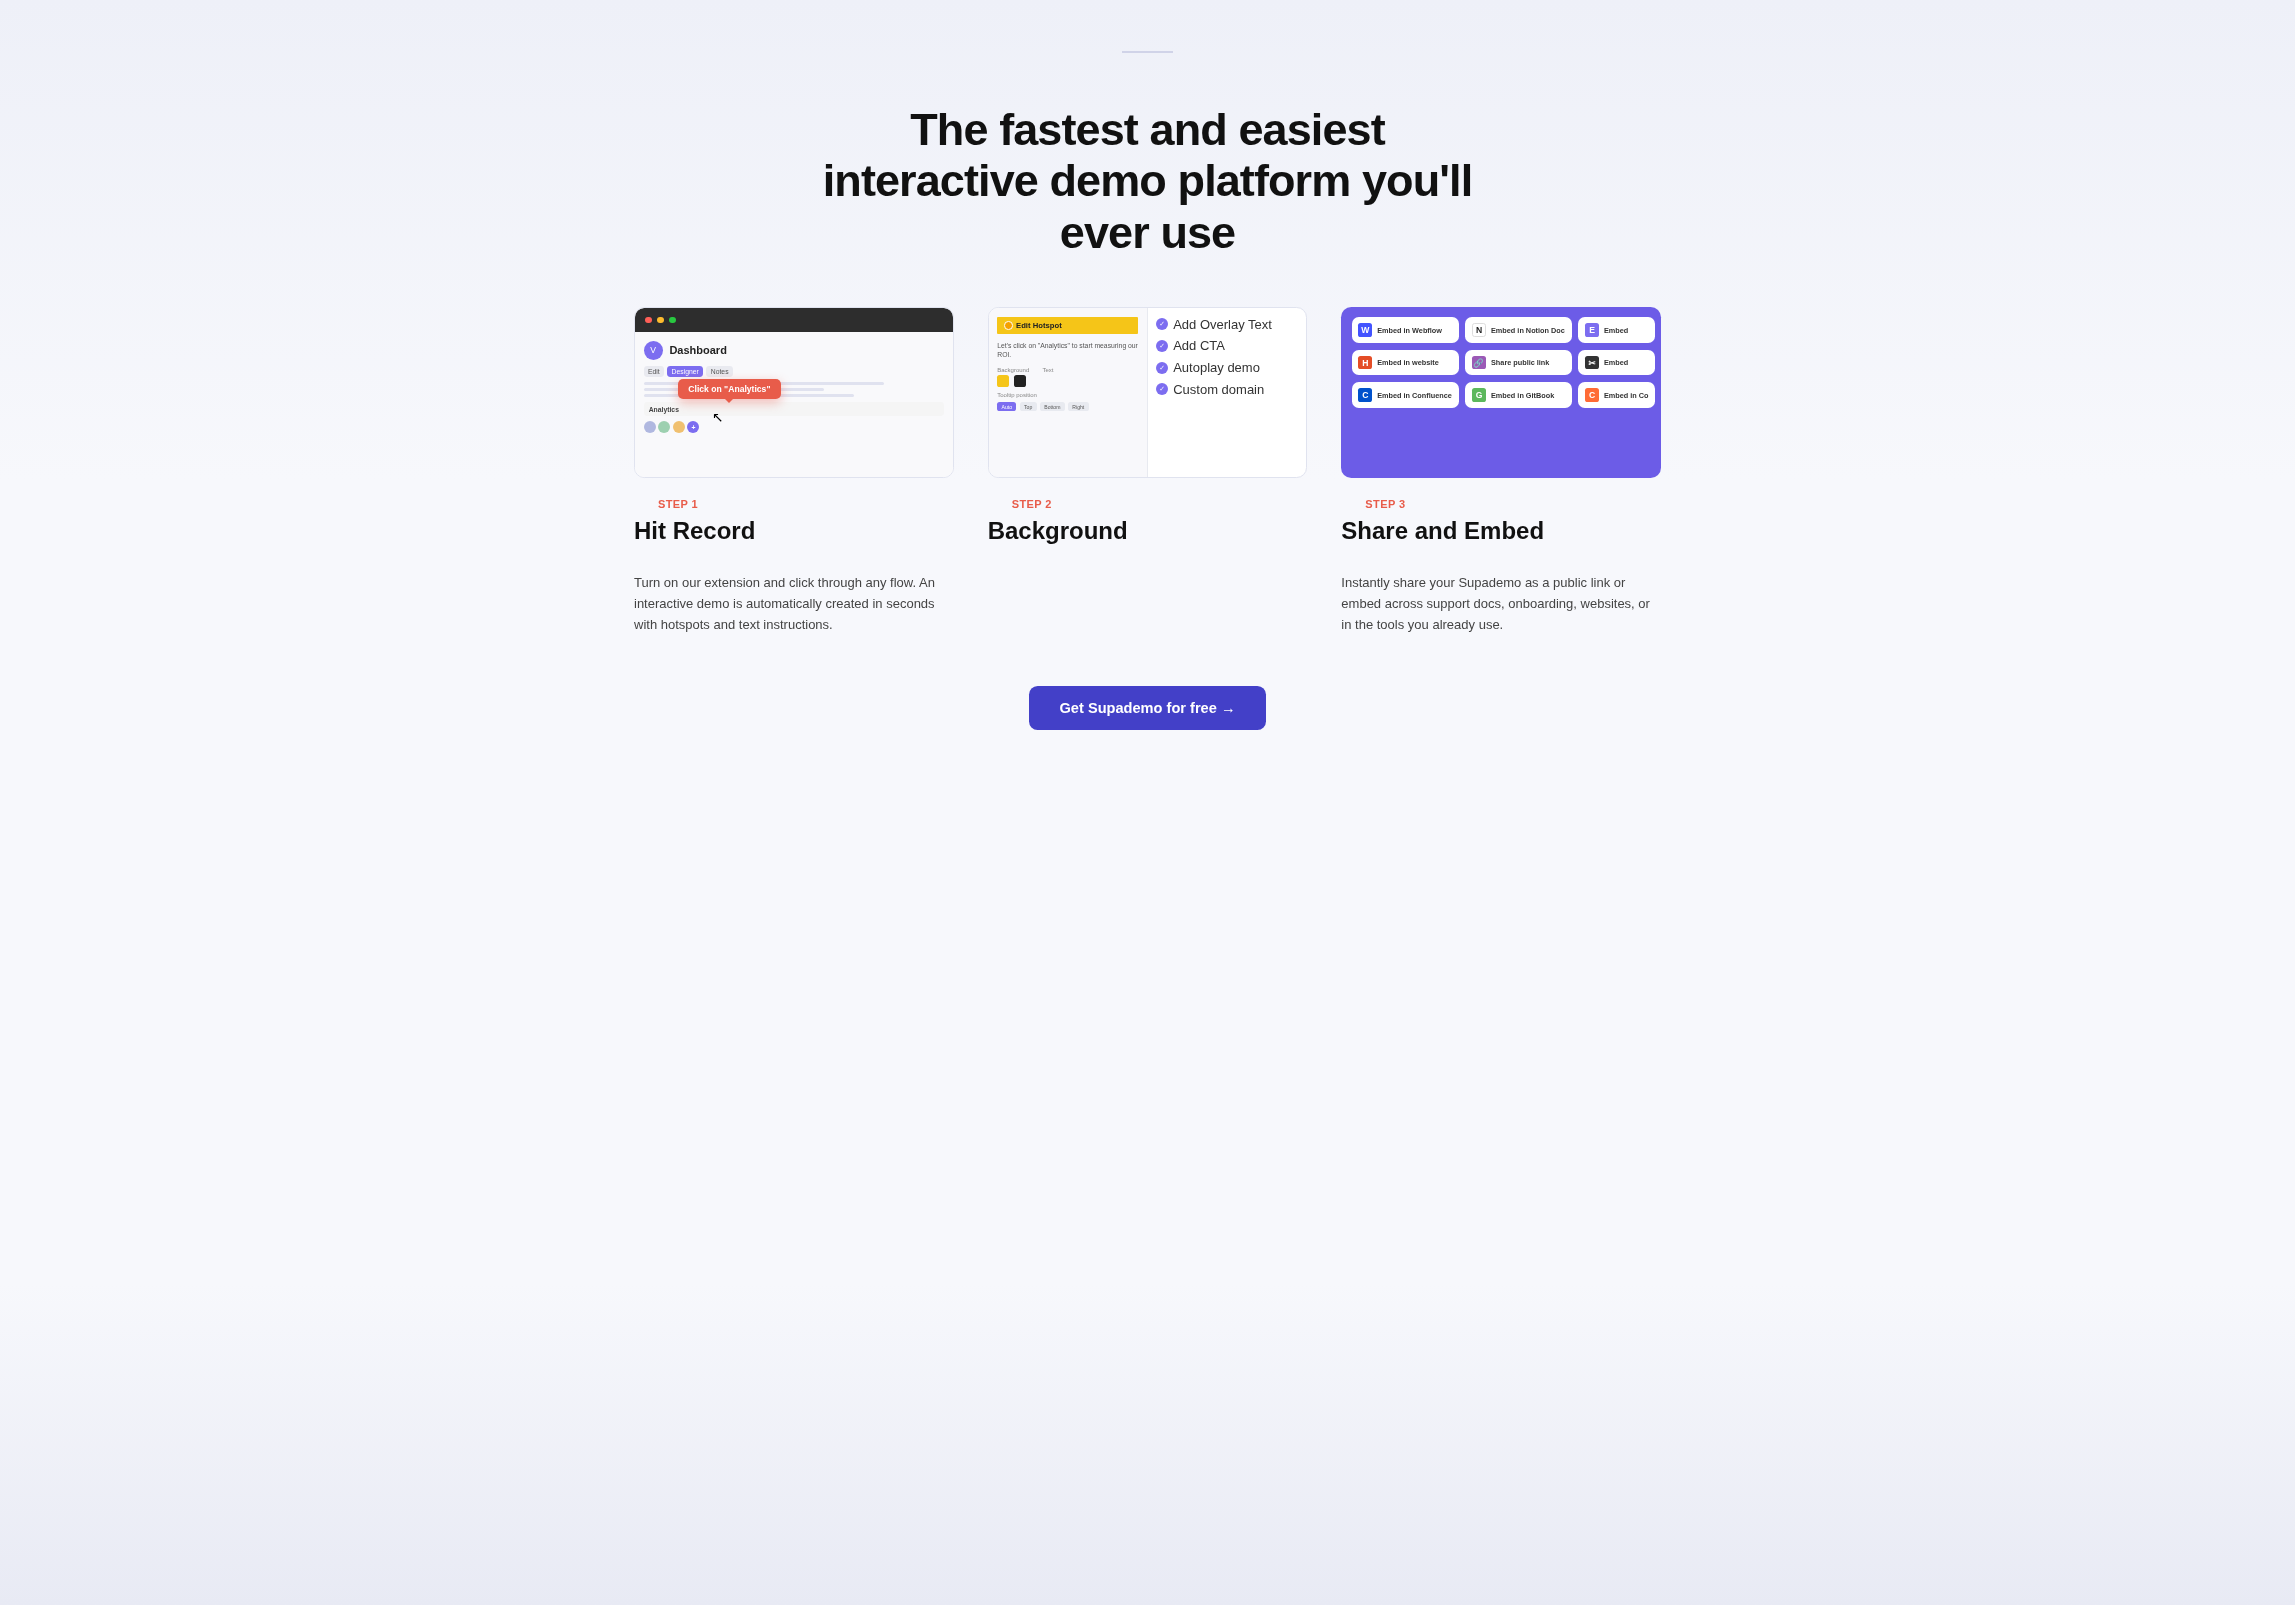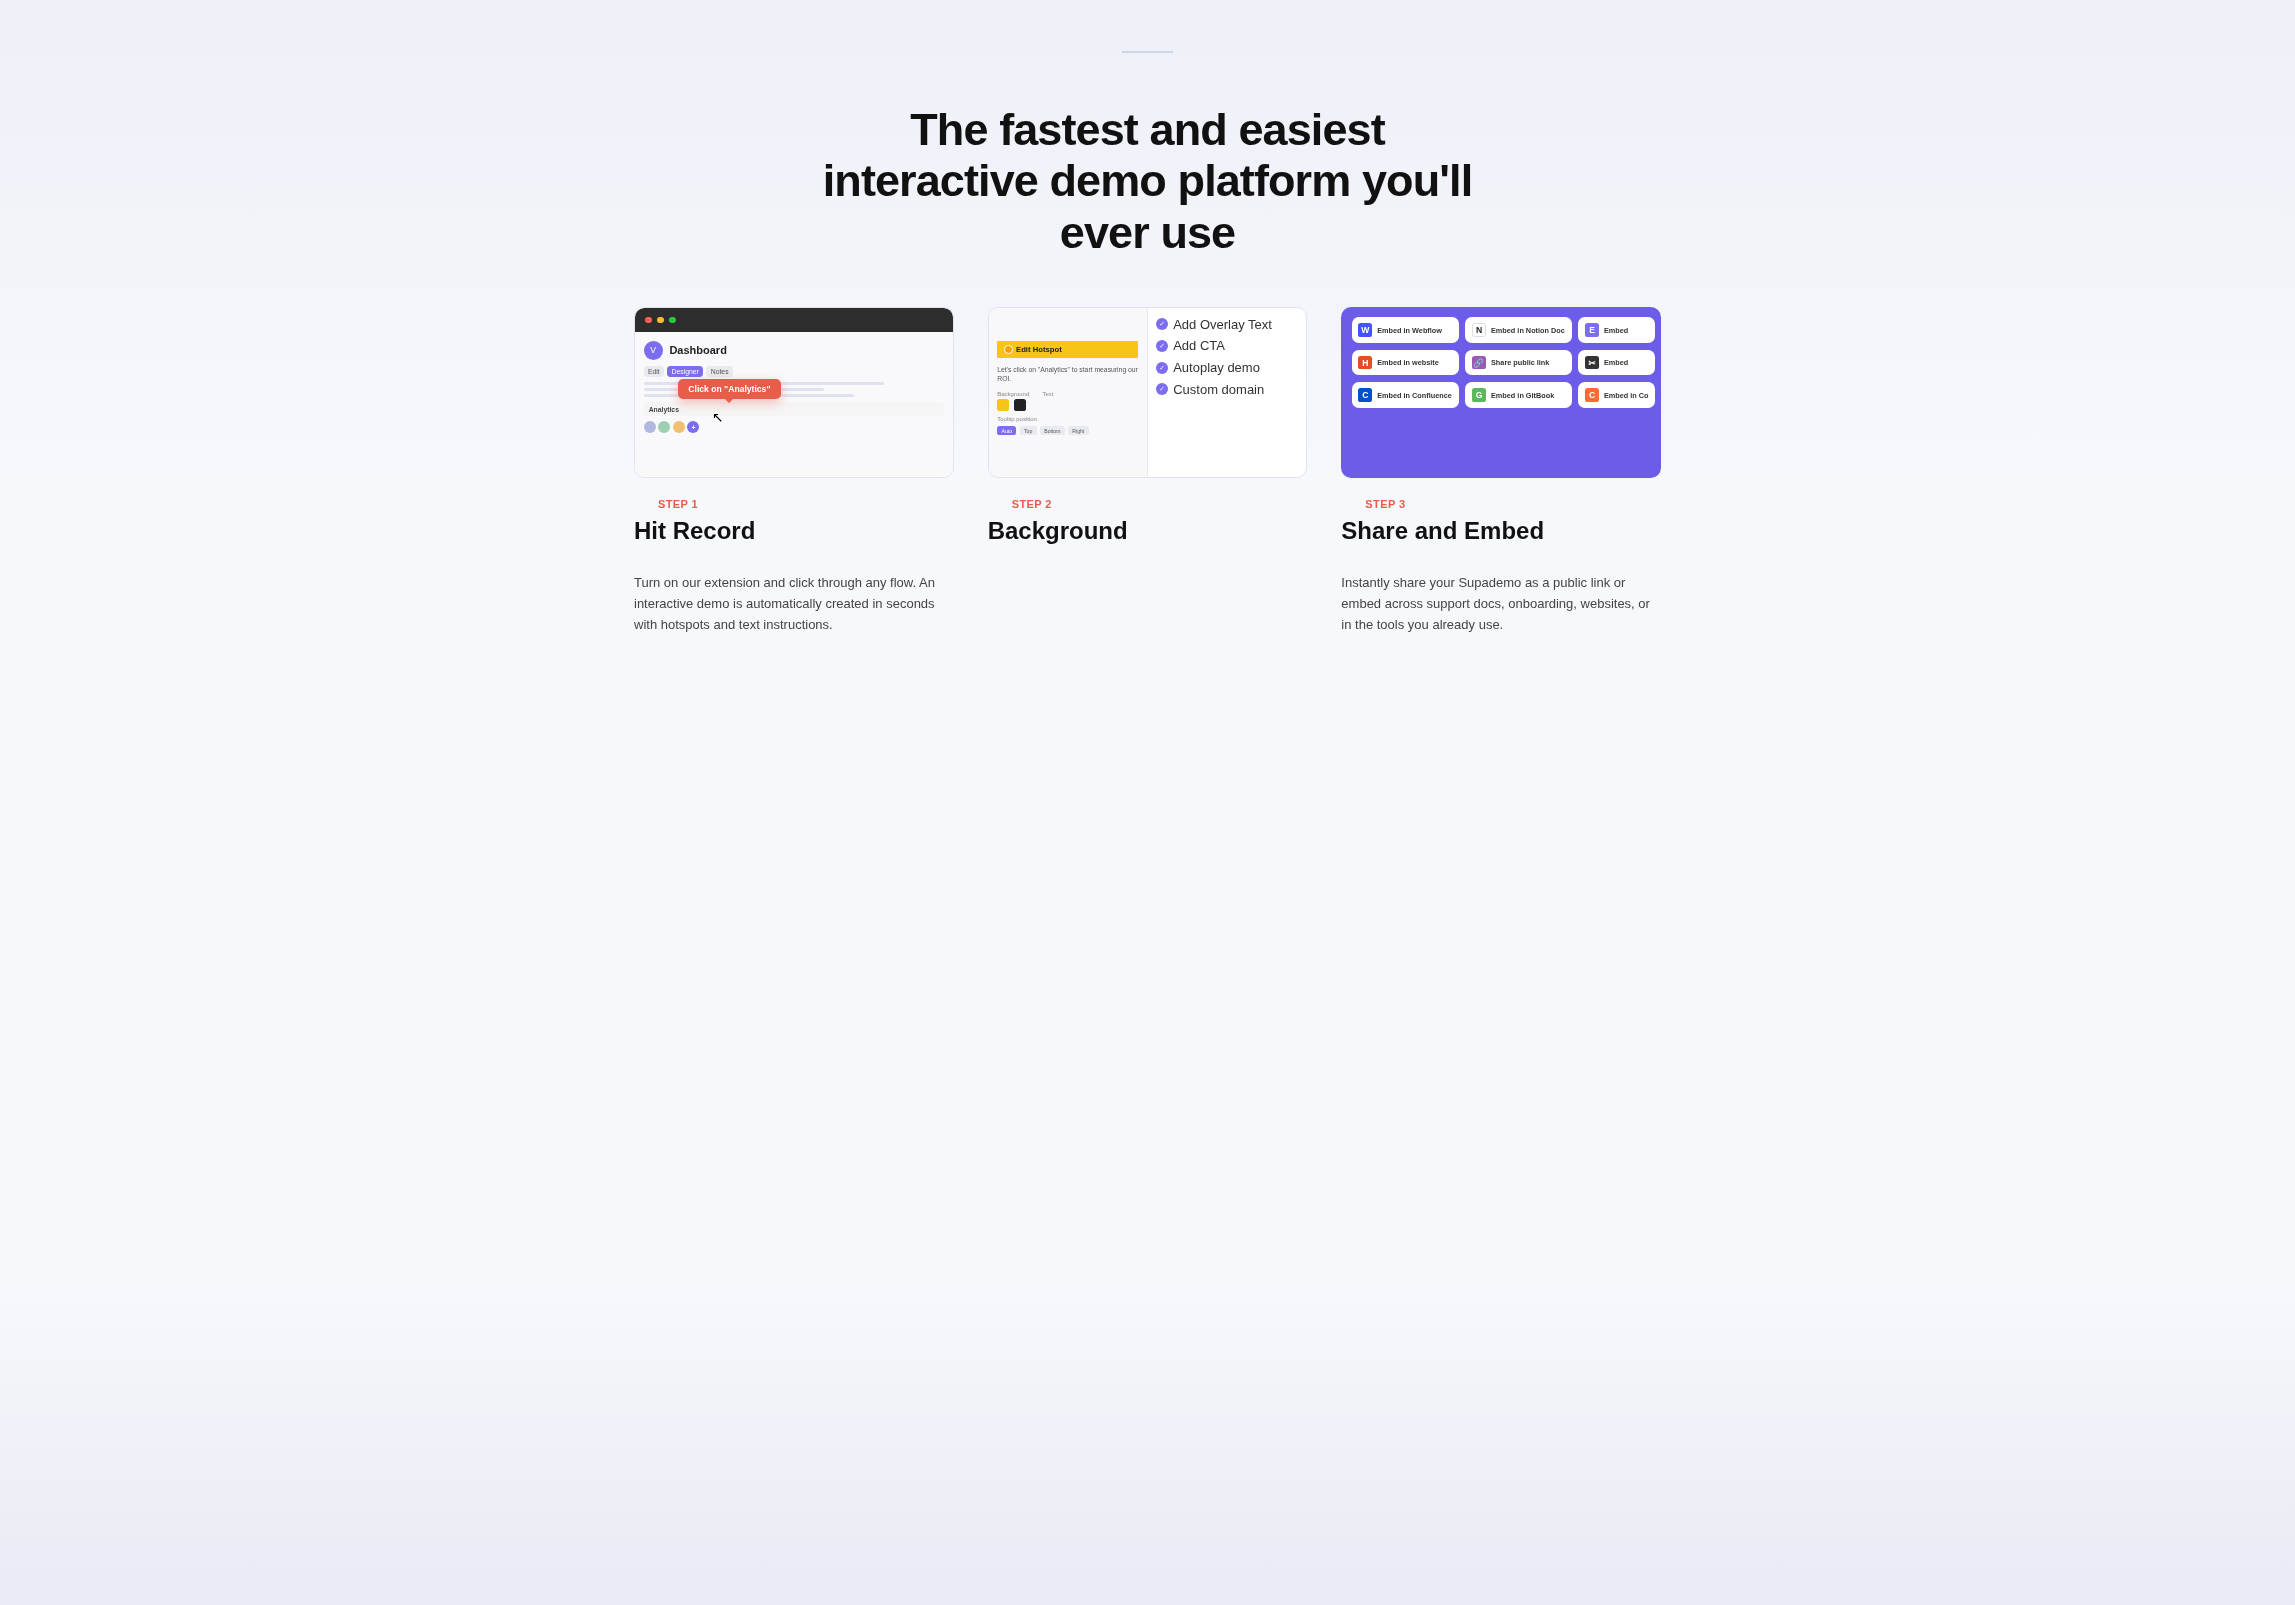--- a/index.html
+++ b/index.html
@@ -192,21 +192,21 @@
     }
 
     .edit-header {
       background: #f5c518;
       border-radius: 1px;
       padding: 4.3px 6.8px;
       font-size: 7.7px;
       font-weight: 700;
       color: #222;
       margin-bottom: 6.8px;
-      display: flex; align-items: center; gap: 3.4px; margin-top: 24px;
+      display: flex; align-items: center; gap: 3.4px;
     }
 
     .hotspot-dot {
       width: 8.6px; height: 8.6px;
       background: #f5a000;
       border-radius: 50%;
       border: 1.7px solid #fff;
     }
 
     .edit-desc {
@@ -471,15 +471,18 @@
           </div>
         </div>
       </div>
       <div class="step-label">STEP 3</div>
       <div class="step-title">Share and Embed</div>
       <div class="step-desc">Instantly share your Supademo as a public link or embed across support docs, onboarding, websites, or in the tools you already use.</div>
     </div>
 
   </div>
 
+  <div class="cta-section">
+    <button class="cta-btn">Get Supademo for free →</button>
+  </div>
 
 </div>
 
 
 </body></html>

